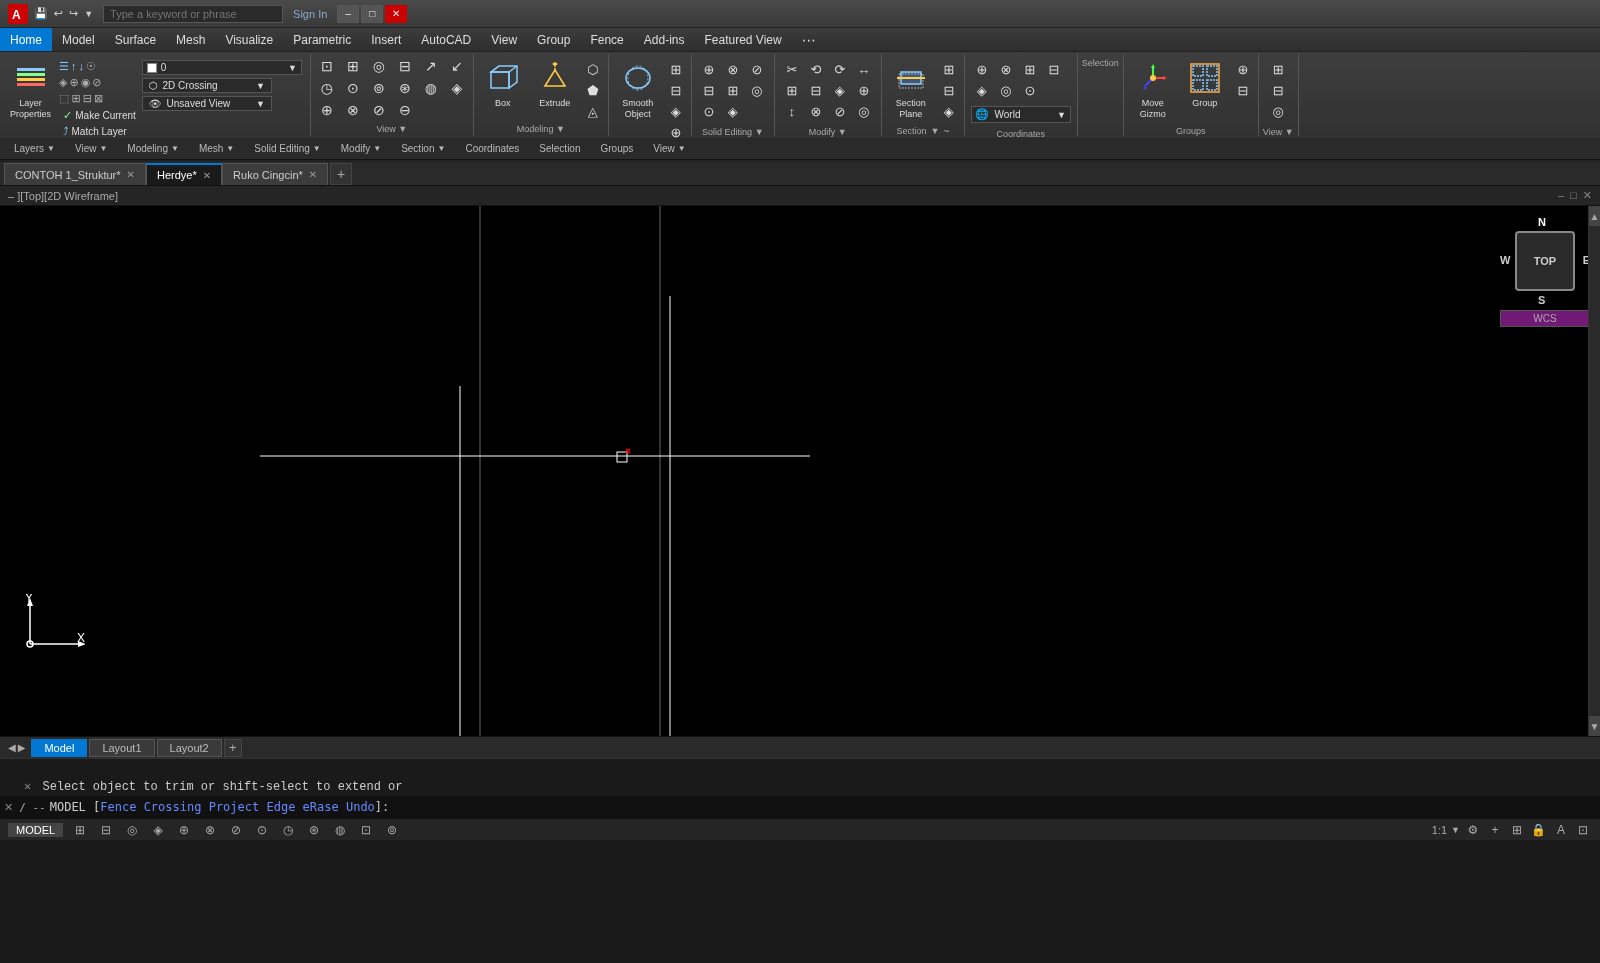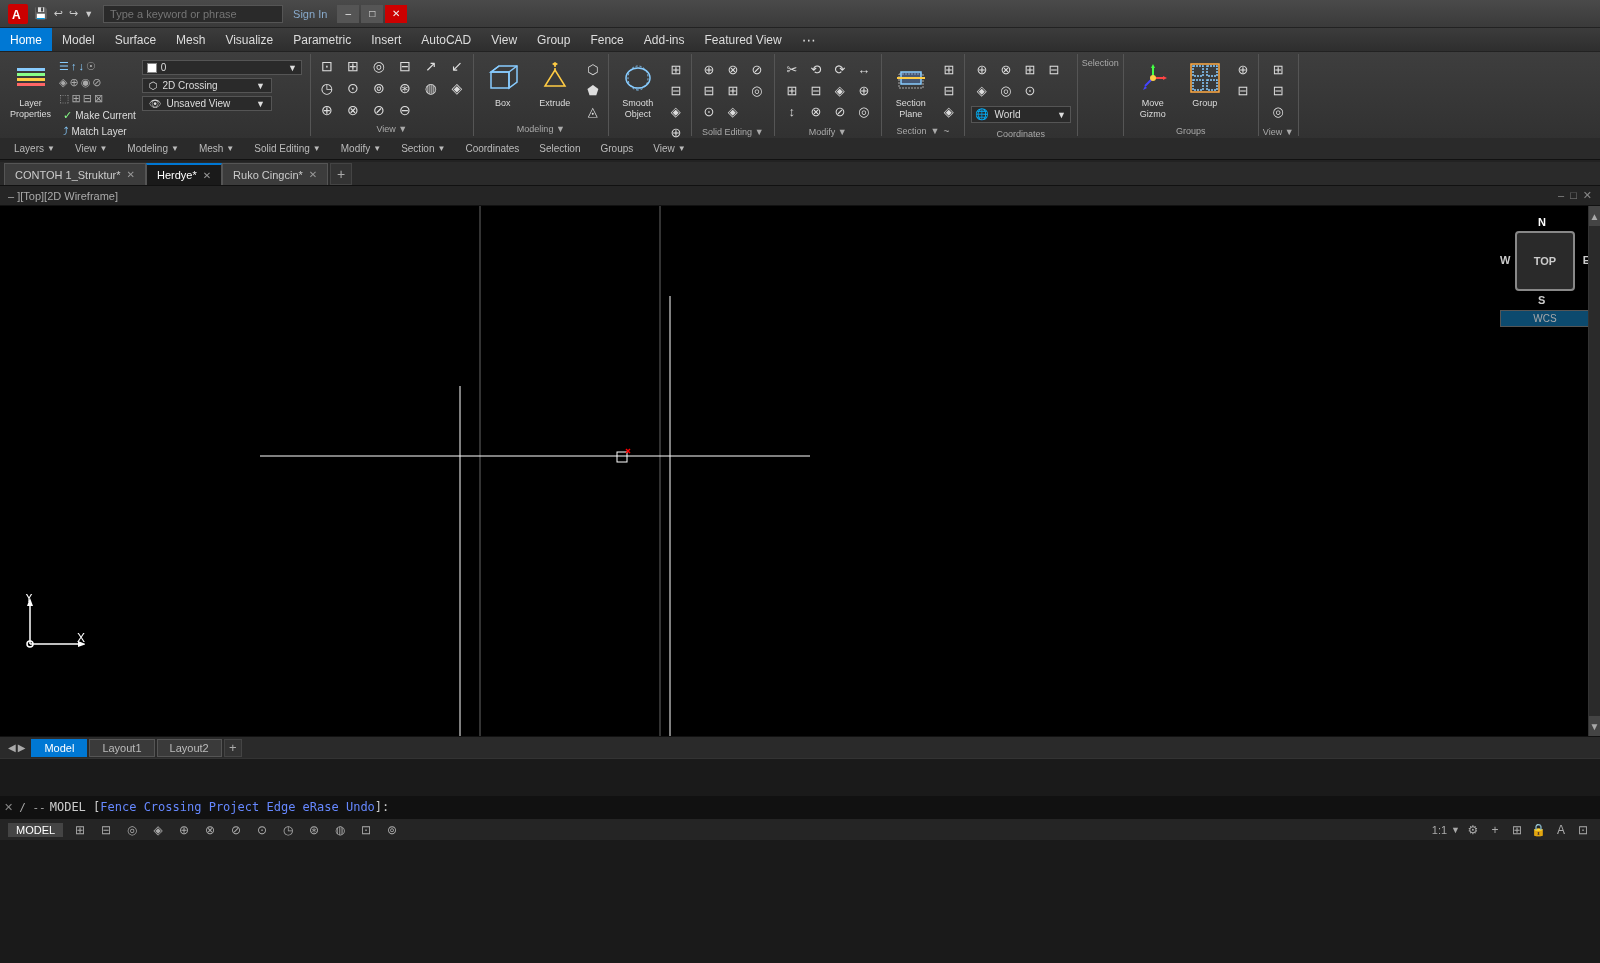--- a/index.html
+++ b/index.html
@@ -216,21 +216,21 @@
     }
     .compass-N { top: 0; left: 38px; color: #fff; }
     .compass-S { bottom: 0; left: 38px; }
     .compass-E { right: 0; top: 38px; }
     .compass-W { left: 0; top: 38px; }
     .compass-wcs {
       text-align: center;
       font-size: 10px;
       color: #aaa;
       margin-top: 4px;
-      background: #0c4a6e;
+      background: #701a75;
       border: 1px solid #555;
       padding: 2px 6px;
     }
 
     
     #ucs-icon {
       position: absolute;
       bottom: 80px;
       left: 15px;
     }
@@ -898,20 +898,24 @@
     <span style="font-size:10px;color:#aaa;cursor:pointer;">◀</span>
     <span style="font-size:10px;color:#aaa;cursor:pointer;">▶</span>
   </div>
   <div class="layout-tab active">Model</div>
   <div class="layout-tab">Layout1</div>
   <div class="layout-tab">Layout2</div>
   <div class="layout-tab-add">+</div>
 </div>
 
 <div id="command-area">
+  <div class="cmd-output">
+    <span style="color:#888;margin-right:4px;">✕</span>
+    <span>Select object to trim or shift-select to extend or</span>
+  </div>
   <div class="cmd-input-row">
     <span style="color:#888;margin-right:2px;">✕</span>
     <span class="cmd-prompt">/ --</span>
     <span style="font-family:monospace;font-size:12px;color:#ccc;"> MODEL [</span>
     <span style="font-family:monospace;font-size:12px;color:#6688ff;">Fence Crossing Project Edge eRase Undo</span>
     <span style="font-family:monospace;font-size:12px;color:#ccc;">]:</span>
     <input type="text" class="cmd-input" value="" style="">
   </div>
 </div>
 

